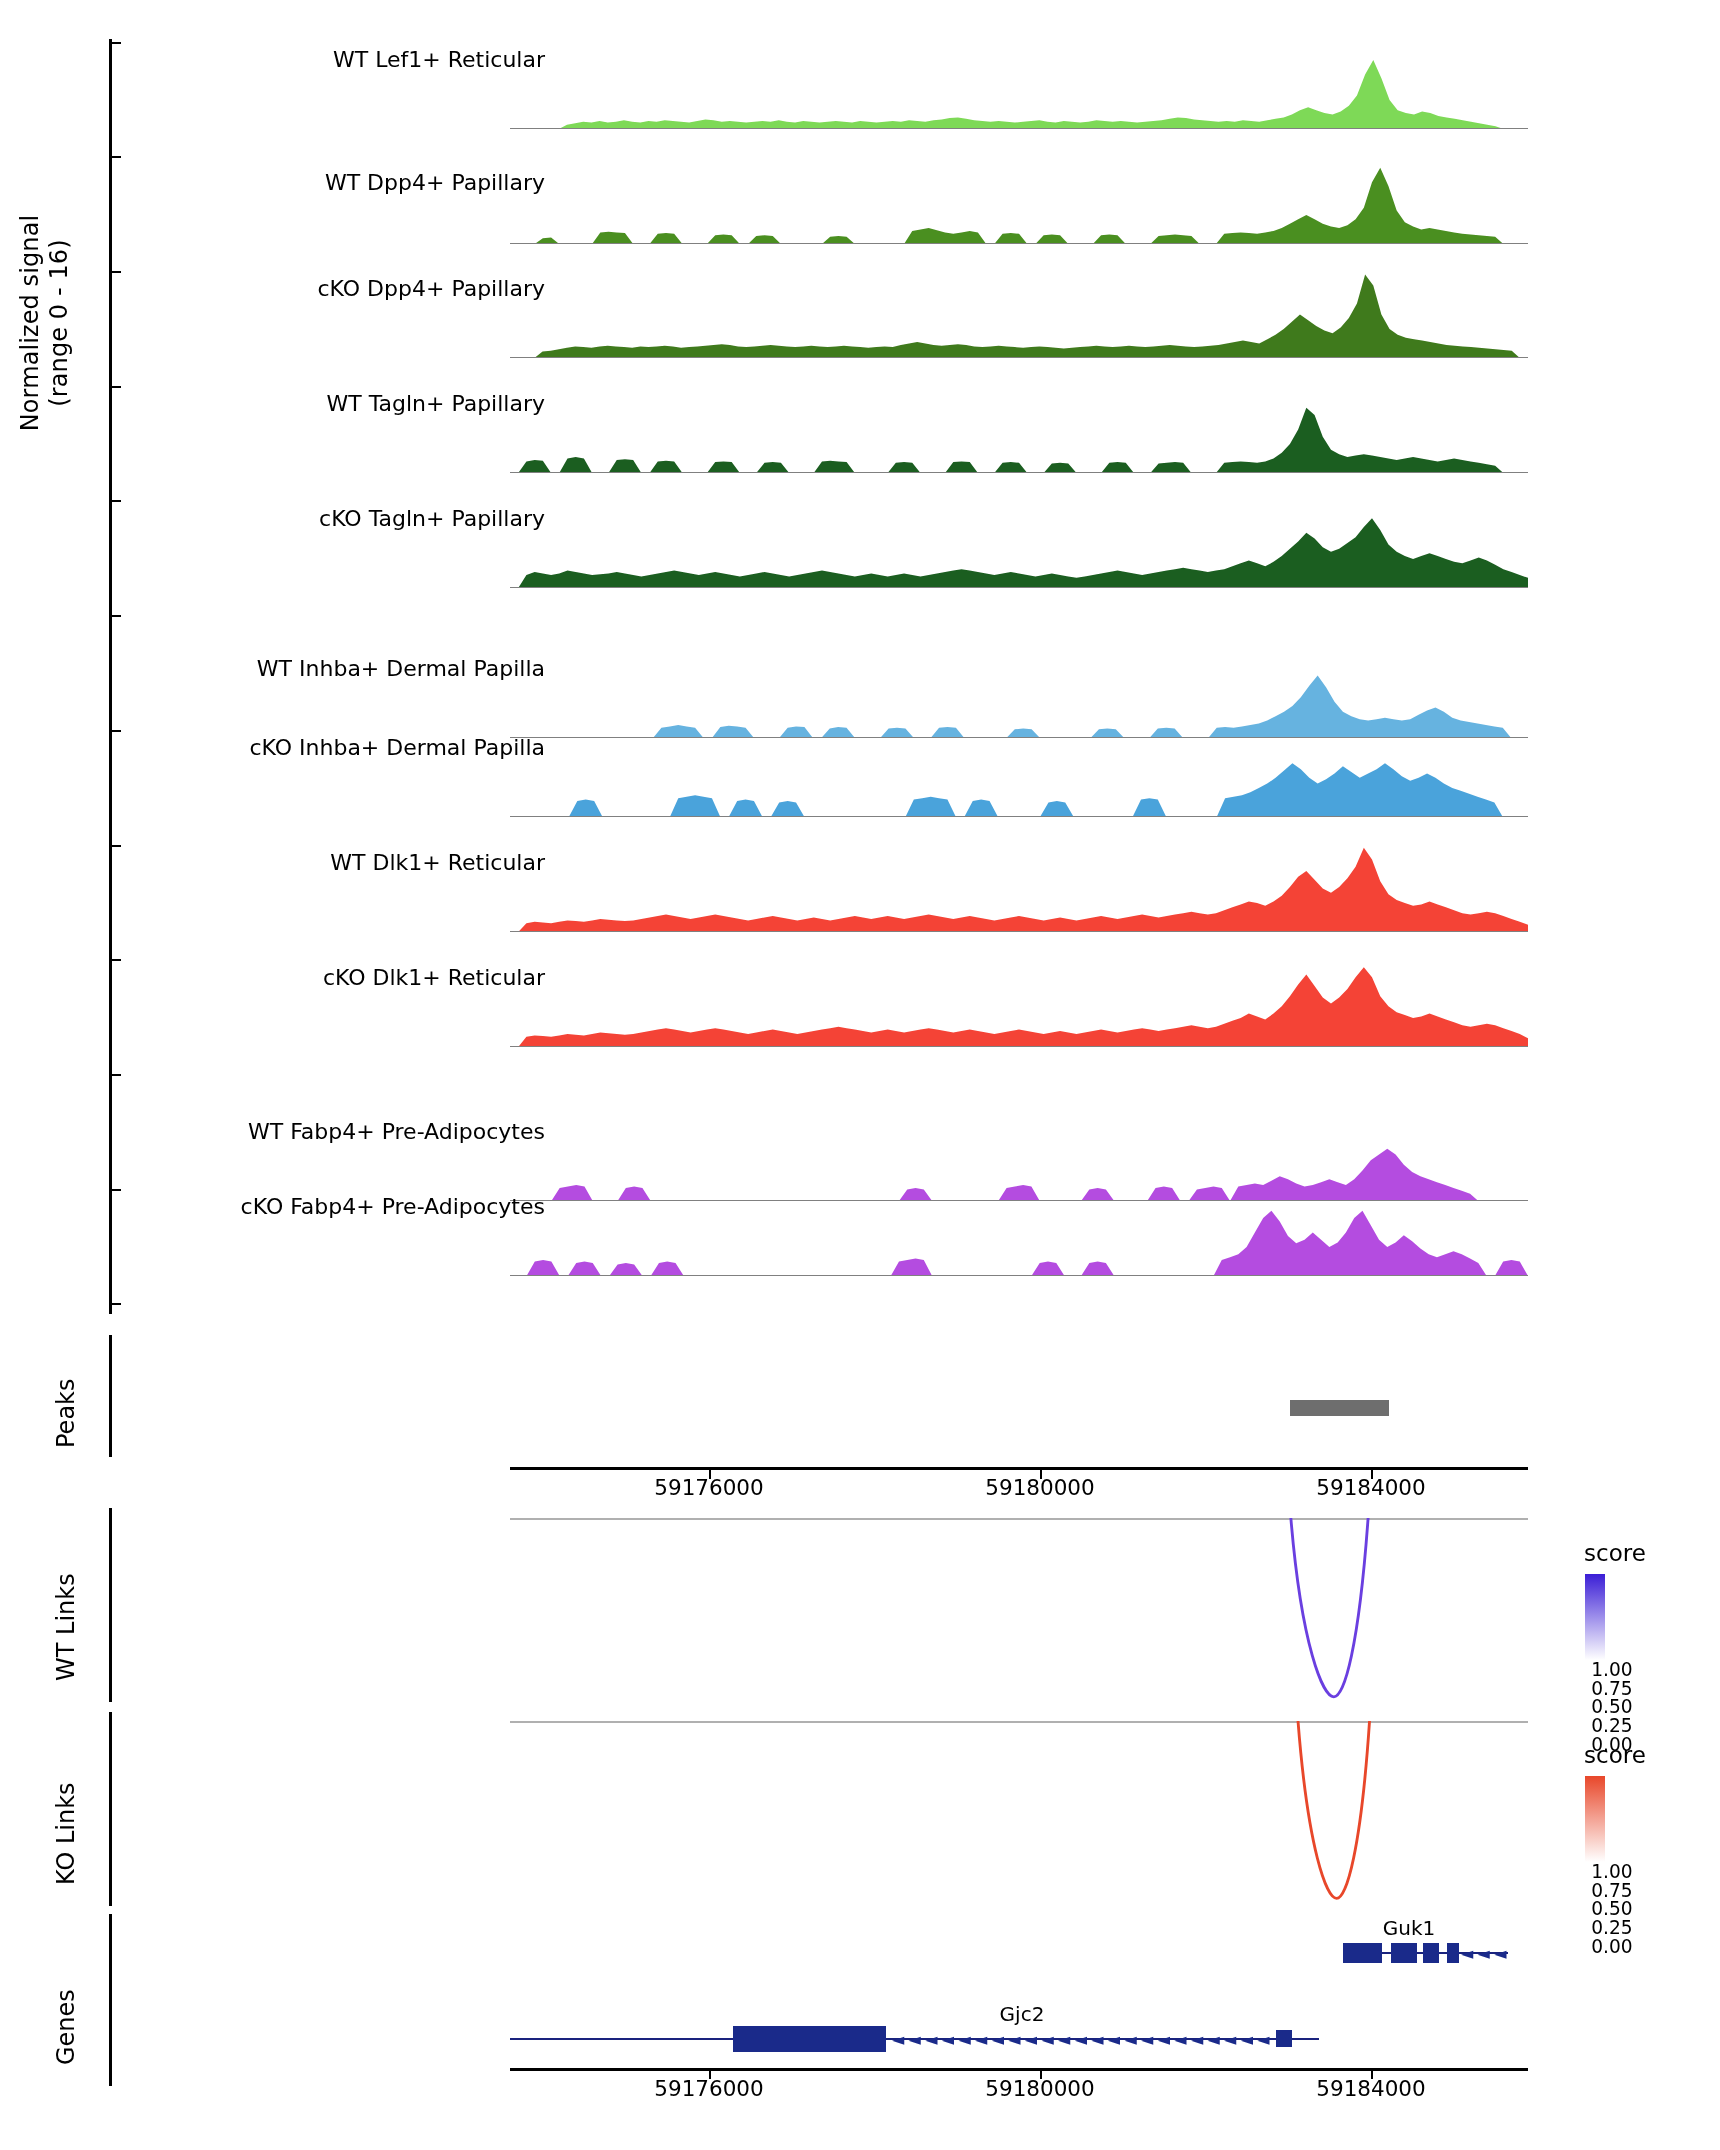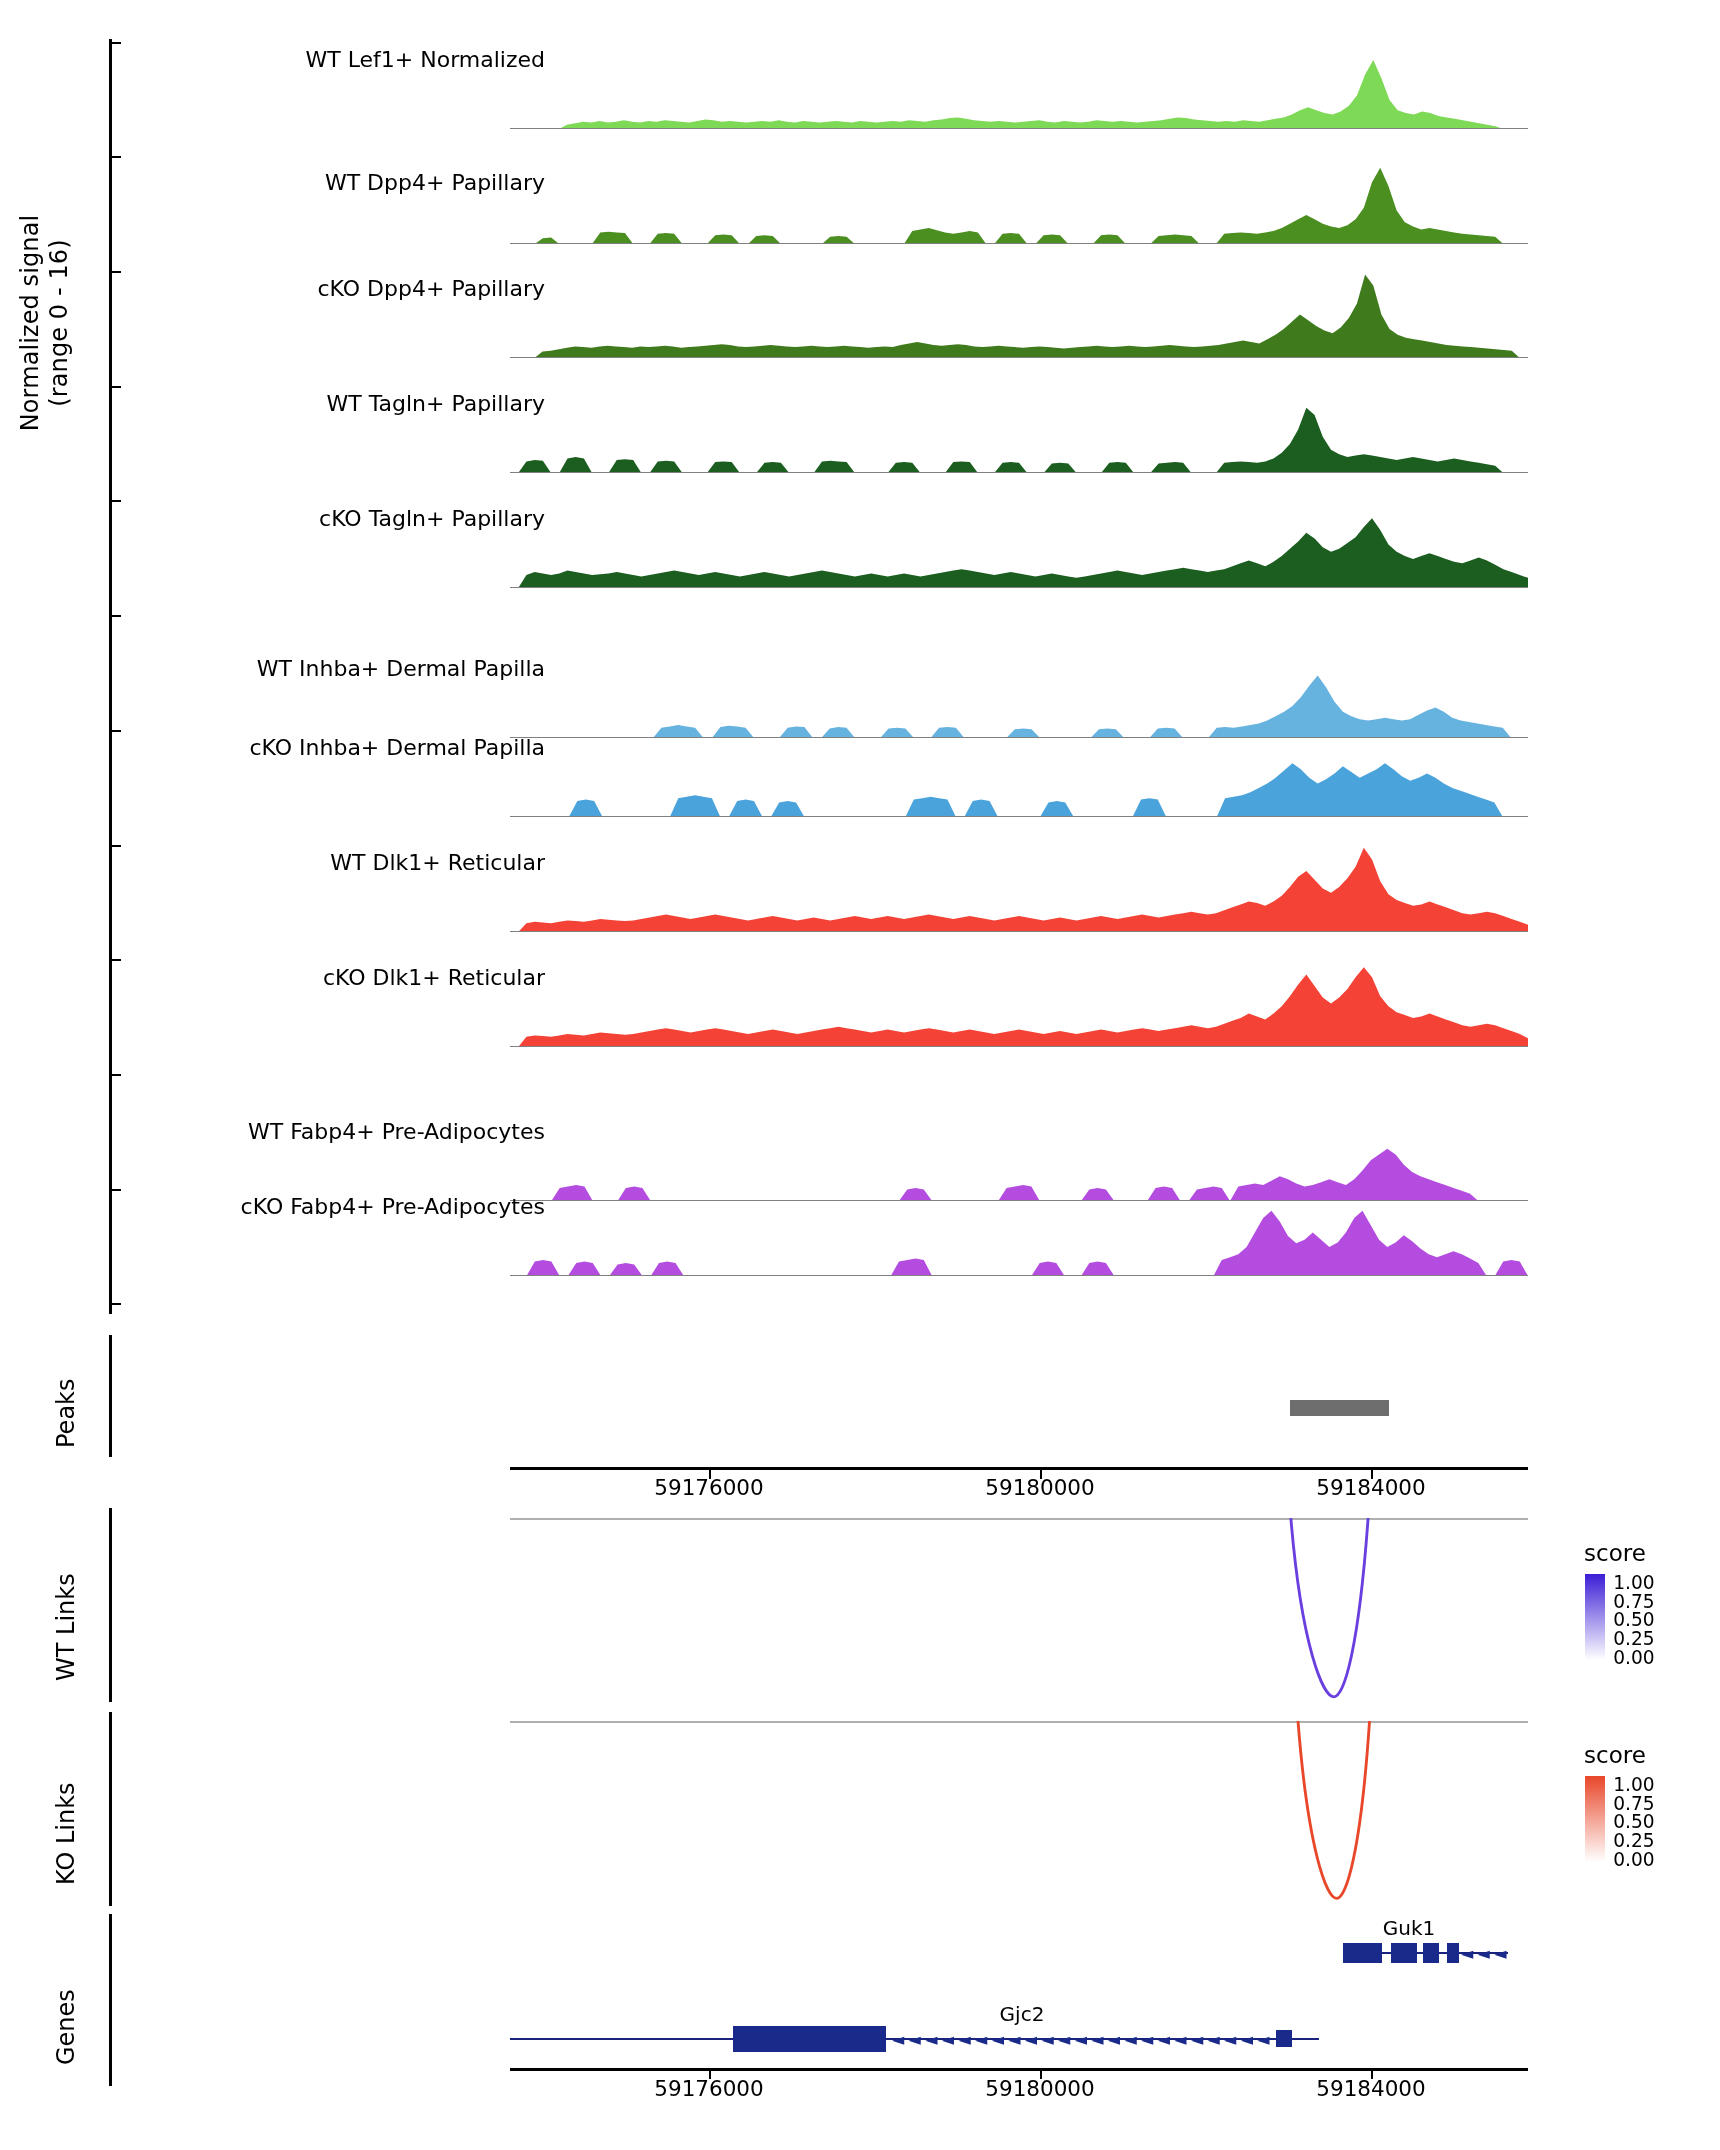--- a/index.html
+++ b/index.html
@@ -142,22 +142,22 @@
   .legend {
     position: absolute;
     font-size: 21.5px;
   }
   .legend-title {
     font-size: 23px;
     margin-bottom: 7.2px;
   }
   .legend-body {
     display: flex;
-    flex-direction: row;
-    align-items: center;
+    flex-direction: column;
+    align-items: flex-start;
   }
   .legend-bar {
     width: 20px;
     height: 86px;
     border: 0.7px solid #ffffff;
   }
   .legend-ticks {
     display: flex;
     flex-direction: column;
     justify-content: space-between;
@@ -214,21 +214,21 @@
       <div class="vtick" style="position: absolute; left: 109px; top: 730px;"></div>
       <div class="vtick" style="position: absolute; left: 109px; top: 845px;"></div>
       <div class="vtick" style="position: absolute; left: 109px; top: 959px;"></div>
       <div class="vtick" style="position: absolute; left: 109px; top: 1074px;"></div>
       <div class="vtick" style="position: absolute; left: 109px; top: 1189px;"></div>
       <div class="vtick" style="position: absolute; left: 109px; top: 1303px;"></div>
     </div>
 
   <div id="tracks">
       <div class="track" style="top: 43px; height: 86px;">
-        <div class="track-label" style="top: 4.3px;">WT Lef1+ Normalized</div>
+        <div class="track-label" style="top: 4.3px;">WT Lef1+ Reticular</div>
         <div class="track-canvas" style="top: 0px; height: 86px;">
           <svg viewBox="0 0 1420 120" preserveAspectRatio="none">
             <path d="M 0 120 L 0.0 120.0 L 11.4 120.0 L 22.7 120.0 L 34.1 120.0 L 45.4 120.0 L 56.8 120.0 L 68.2 120.0 L 79.5 113.9 L 90.9 111.9 L 102.2 109.9 L 113.6 110.9 L 125.0 108.9 L 136.3 110.9 L 147.7 109.9 L 159.0 107.8 L 170.4 109.9 L 181.8 110.9 L 193.1 108.9 L 204.5 109.9 L 215.8 107.8 L 227.2 108.9 L 238.6 109.9 L 249.9 110.9 L 261.3 108.9 L 272.6 106.8 L 284.0 107.8 L 295.4 109.9 L 306.7 108.9 L 318.1 109.9 L 329.4 110.9 L 340.8 109.9 L 352.2 108.9 L 363.5 109.9 L 374.9 107.8 L 386.2 109.9 L 397.6 110.9 L 409.0 108.9 L 420.3 109.9 L 431.7 110.9 L 443.0 109.9 L 454.4 108.9 L 465.8 109.9 L 477.1 110.9 L 488.5 108.9 L 499.8 109.9 L 511.2 110.9 L 522.6 109.9 L 533.9 108.9 L 545.3 109.9 L 556.6 107.8 L 568.0 108.9 L 579.4 109.9 L 590.7 107.8 L 602.1 106.8 L 613.4 104.8 L 624.8 103.8 L 636.2 105.8 L 647.5 107.8 L 658.9 108.9 L 670.2 109.9 L 681.6 108.9 L 693.0 109.9 L 704.3 110.9 L 715.7 109.9 L 727.0 108.9 L 738.4 107.8 L 749.8 109.9 L 761.1 110.9 L 772.5 108.9 L 783.8 109.9 L 795.2 110.9 L 806.6 109.9 L 817.9 107.8 L 829.3 108.9 L 840.6 109.9 L 852.0 108.9 L 863.4 109.9 L 874.7 110.9 L 886.1 109.9 L 897.4 108.9 L 908.8 107.8 L 920.2 105.8 L 931.5 103.8 L 942.9 104.8 L 954.2 106.8 L 965.6 107.8 L 977.0 108.9 L 988.3 109.9 L 999.7 108.9 L 1011.0 109.9 L 1022.4 107.8 L 1033.8 108.9 L 1045.1 109.9 L 1056.5 107.8 L 1067.8 105.8 L 1079.2 103.8 L 1090.6 99.8 L 1101.9 93.7 L 1113.3 89.6 L 1124.6 93.7 L 1136.0 97.7 L 1147.4 99.8 L 1158.7 95.7 L 1170.1 87.6 L 1181.4 73.4 L 1192.8 44.1 L 1204.2 23.8 L 1215.5 49.1 L 1226.9 79.5 L 1238.2 93.7 L 1249.6 97.7 L 1261.0 99.8 L 1272.3 95.7 L 1283.7 97.7 L 1295.0 101.8 L 1306.4 103.8 L 1317.8 105.8 L 1329.1 107.8 L 1340.5 109.9 L 1351.8 111.9 L 1363.2 113.9 L 1374.6 116.0 L 1385.9 120.0 L 1397.3 120.0 L 1408.6 120.0 L 1420.0 120.0 L 1420 120 Z" fill="#7ed957"></path>
           </svg>
           <div class="baseline"></div>
         </div>
       </div>
       <div class="track" style="top: 158px; height: 86px;">
         <div class="track-label" style="top: 12px;">WT Dpp4+ Papillary</div>
         <div class="track-canvas" style="top: 0px; height: 86px;">

